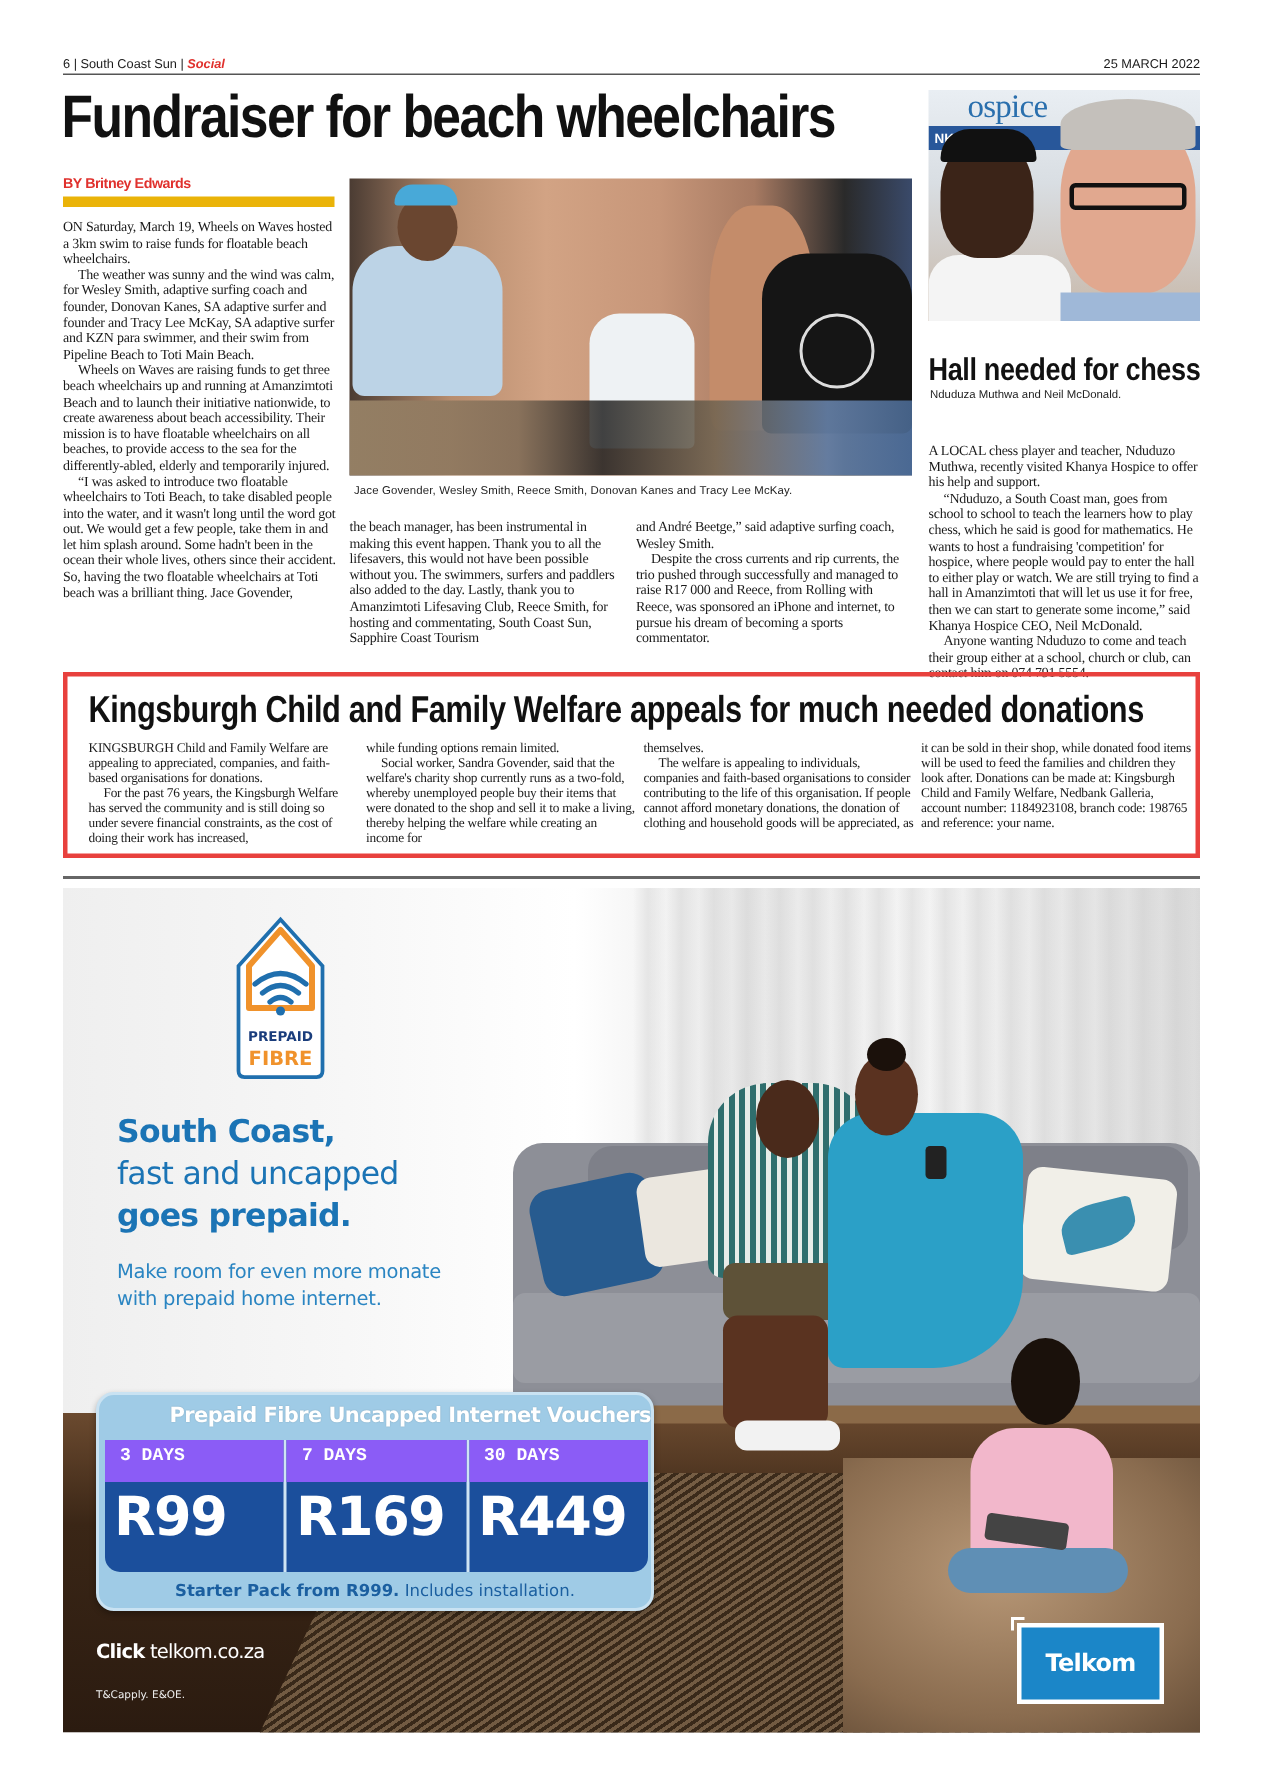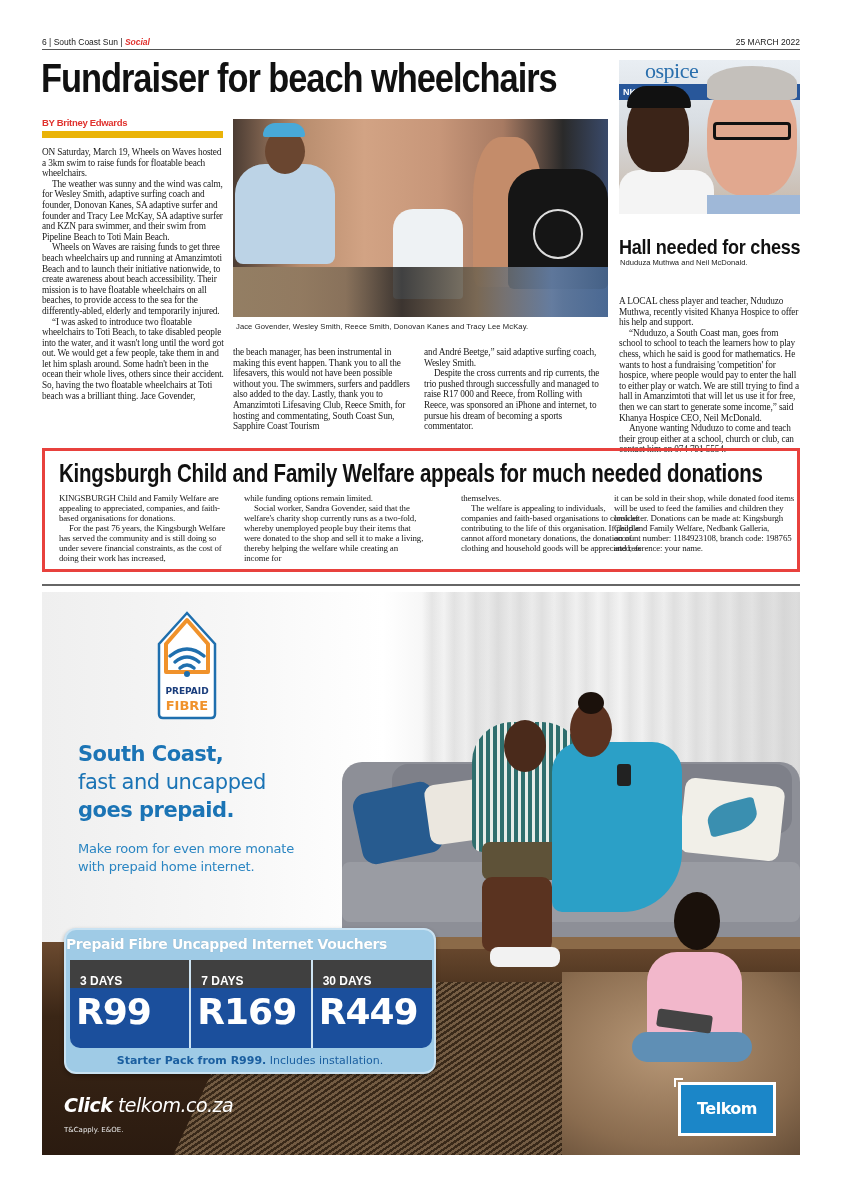--- a/index.html
+++ b/index.html
@@ -77,30 +77,30 @@
   .ad .tablet { position:absolute; left:615px; top:420px; width:55px; height:18px; background:#444; border-radius:3px; transform: rotate(8deg); }
 
   .logo-prepaid { position:absolute; left:114px; top:18px; width:62px; height:110px; }
   .ad-headline { position:absolute; left:36px; top:148px; font-family:"DejaVu Sans", sans-serif; color:#1b74b5; }
   .ad-headline .l1 { font-size:21px; font-weight:bold; line-height:28px; letter-spacing:-0.5px; }
   .ad-headline .l2 { font-size:21px; font-weight:normal; line-height:28px; letter-spacing:-0.5px; }
   .ad-headline .l3 { font-size:21px; font-weight:bold; line-height:28px; letter-spacing:-0.5px; }
   .ad-sub { position:absolute; left:36px; top:248px; font-family:"DejaVu Sans", sans-serif; font-size:13px; line-height:18px; color:#2a85c2; letter-spacing:-0.2px; }
 
   .voucher { position:absolute; left:22px; top:336px; width:372px; height:146px; background:#9fcbe6; border-radius:12px; border:2px solid #c9e2f2; box-shadow: 0 2px 4px rgba(0,0,0,0.3); overflow:hidden; }
-  .voucher .vtitle { position:absolute; left:0; top:6px; width:100%; text-align:left; font-family:"DejaVu Sans", sans-serif; font-weight:bold; font-size:14px; color:#ffffff; letter-spacing:-0.4px; text-shadow:0 0 1px rgba(0,0,0,0.2); }
+  .voucher .vtitle { position:absolute; left:0; top:6px; width:100%; text-align:right; font-family:"DejaVu Sans", sans-serif; font-weight:bold; font-size:14px; color:#ffffff; letter-spacing:-0.4px; text-shadow:0 0 1px rgba(0,0,0,0.2); }
   .voucher .grid { position:absolute; left:4px; top:30px; width:362px; height:88px; display:flex; background:#1b4f9c; border-radius:0 0 10px 10px; }
   .voucher .cell { flex:1; position:relative; border-right:2px solid #cfe4f3; }
   .voucher .cell:last-child { border-right:none; }
-  .voucher .cell .days { height:28px; background:#404040; color:#fff; font-family:Liberation Sans, sans-serif; font-weight:bold; font-size:12px; padding:14px 0 0 10px; }
+  .voucher .cell .days { height:28px; background:#8b5cf6; color:#fff; font-family:Liberation Mono, monospace; font-weight:bold; font-size:12px; padding:3px 0 0 10px; }
   .voucher .cell .price { color:#fff; font-family:"DejaVu Sans", sans-serif; font-weight:bold; font-size:36px; padding:3px 0 0 6px; letter-spacing:-1px; }
   .voucher .starter { position:absolute; left:0; top:124px; width:100%; text-align:center; font-family:"DejaVu Sans", sans-serif; font-size:11px; color:#1b5fa0; }
   .voucher .starter b { font-weight:bold; }
 
-  .click { position:absolute; left:22px; top:502px; font-family:"DejaVu Sans", sans-serif; font-size:19px; color:#fff; letter-spacing:-0.5px;font-style:italic; }
+  .click { position:absolute; left:22px; top:502px; font-family:"DejaVu Sans", sans-serif; font-size:13px; color:#fff; letter-spacing:-0.5px; }
   .click b { font-weight:bold; }
   .tc { position:absolute; left:22px; top:534px; font-family:"DejaVu Sans", sans-serif; font-size:7px; color:#eee; }
   .telkom-logo { position:absolute; left:636px; top:490px; width:98px; height:54px; background:#1b86c8; border:3px solid #ffffff; color:#fff; font-family:"DejaVu Sans", sans-serif; font-weight:bold; font-size:16px; text-align:center; line-height:48px; letter-spacing:-0.5px; }
   .telkom-logo::before { content:""; position:absolute; left:-7px; top:-7px; width:7px; height:7px; border-left:2px solid #fff; border-top:2px solid #fff; }
 </style>
 </head>
 <body>
 
 <div class="folio">
   <div class="left">
@@ -161,21 +161,21 @@
 <div class="welfare-box">
   <h2 class="welfare-title">Kingsburgh Child and Family Welfare appeals for much needed donations</h2>
   <div class="col" style="left:14px; top:42px; width:178px;">
     <p>KINGSBURGH Child and Family Welfare are appealing to appreciated, companies, and faith-based organisations for donations.</p>
     <p>For the past 76 years, the Kingsburgh Welfare has served the community and is still doing so under severe financial constraints, as the cost of doing their work has increased,</p>
   </div>
   <div class="col" style="left:199px; top:42px; width:180px;">
     <p>while funding options remain limited.</p>
     <p>Social worker, Sandra Govender, said that the welfare's charity shop currently runs as a two-fold, whereby unemployed people buy their items that were donated to the shop and sell it to make a living, thereby helping the welfare while creating an income for</p>
   </div>
-  <div class="col" style="left:384px; top:42px; width:180px;margin-left:32px;">
+  <div class="col" style="left:384px; top:42px; width:180px;">
     <p>themselves.</p>
     <p>The welfare is appealing to individuals, companies and faith-based organisations to consider contributing to the life of this organisation. If people cannot afford monetary donations, the donation of clothing and household goods will be appreciated, as</p>
   </div>
   <div class="col" style="left:569px; top:42px; width:180px;">
     <p>it can be sold in their shop, while donated food items will be used to feed the families and children they look after. Donations can be made at: Kingsburgh Child and Family Welfare, Nedbank Galleria, account number: 1184923108, branch code: 198765 and reference: your name.</p>
   </div>
 </div>
 
 <div class="rule-ad"></div>
 

